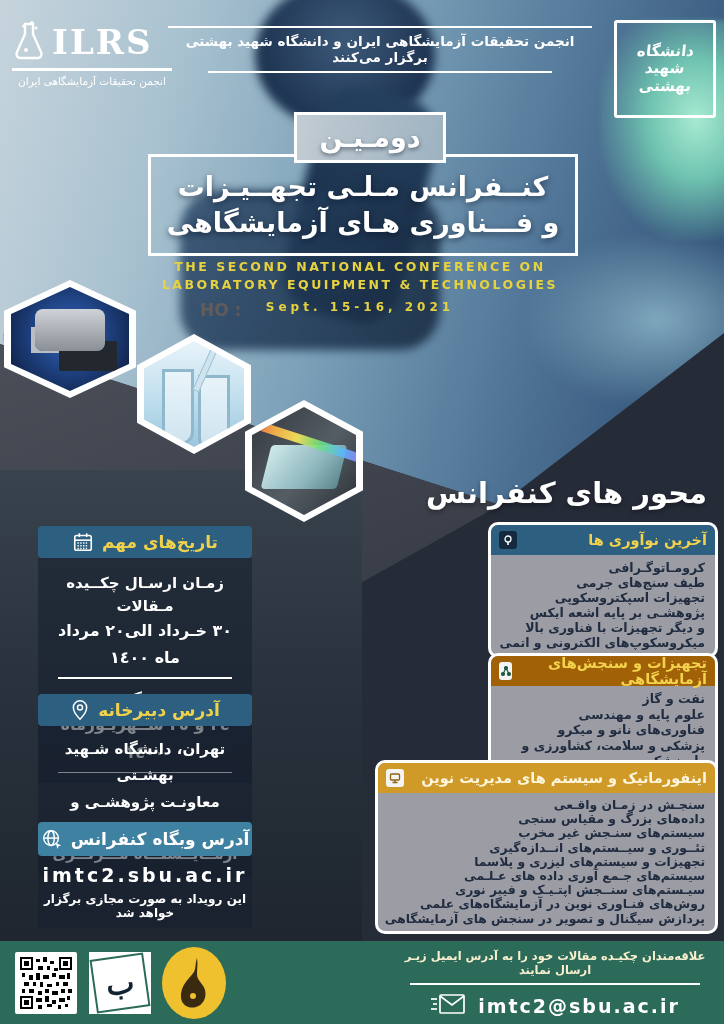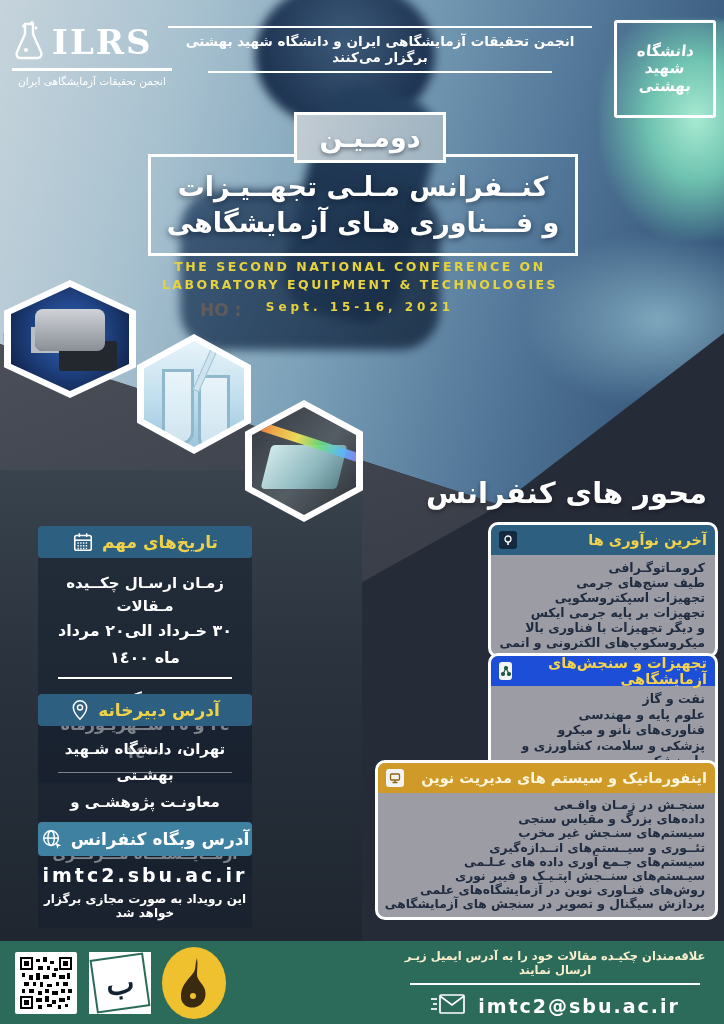--- a/index.html
+++ b/index.html
@@ -89,21 +89,21 @@
 
   
   .topics-title{right:17px;top:476px;width:330px;text-align:right;direction:rtl;color:#fff;
     font-size:29px;font-weight:bold;z-index:7;text-shadow:0 2px 5px rgba(0,0,0,.4);}
   .tbox{position:absolute;border:3px solid #fff;border-radius:10px;overflow:hidden;z-index:7;background:#9c9ca4;}
   .tbox-h{height:30px;display:flex;align-items:center;gap:7px;padding:0 8px;direction:rtl;
     color:#f3d24c;font-weight:bold;font-size:14.5px;}
   .tbox-h .ticon{order:2;margin-right:auto;}
   .tbox-h .ttext{order:1;}
   .th-blue{background:#2d6080;}
-  .th-green{background:#1d4ed8;}
+  .th-green{background:#a16207;}
   .th-gold{background:#cf9a28;color:#fff6dd;}
   .ticon{width:18px;height:18px;border-radius:3px;background:#f4f4f4;display:flex;align-items:center;justify-content:center;}
   .th-blue .ticon{background:#14293e;}
   .tbox-body{padding:5px 10px 5px 0;direction:rtl;text-align:right;color:#202c40;font-weight:bold;}
   .t1 .tbox-body{font-size:12.5px;line-height:15px;}
   .t2 .tbox-body{font-size:12.5px;line-height:15.5px;}
   .t3 .tbox-body{font-size:12.3px;line-height:14.2px;}
   .tbox1{left:488px;top:522px;width:224px;}
   .tbox2{left:488px;top:653px;width:224px;}
   .tbox3{left:375px;top:760px;width:337px;}
@@ -273,21 +273,21 @@
         <svg width="12" height="12" viewBox="0 0 12 12">
             <circle cx="6" cy="5" r="3" fill="none" stroke="#fff" stroke-width="1.3"></circle>
             <line x1="6" y1="8" x2="6" y2="11" stroke="#fff" stroke-width="1.6"></line>
           </svg>
       </span>
     </div>
     <div class="tbox-body">
       <div>کرومـاتوگـرافی</div>
       <div>طیف سنج‌های جرمی</div>
       <div>تجهیزات اسپکتروسکوپی</div>
-      <div>تجهیزات بر پایه جرمی ایکس</div>
+      <div>پژوهشـی بر پایه اشعه ایکس</div>
       <div>و دیگر تجهیزات با فناوری بالا</div>
       <div>میکروسکوپ‌های الکترونی و اتمی</div>
     </div>
   </div>
 
   <div class="tbox tbox2 t2">
     <div class="tbox-h th-green">
       <span class="ttext">تجهیزات و سنجش‌های آزمایشگاهی</span>
       <span class="ticon">
         <svg width="12" height="12" viewBox="0 0 12 12" stroke="#1e5a42" stroke-width="1.2" fill="#1e5a42">
@@ -316,20 +316,21 @@
             <line x1="6" y1="8" x2="6" y2="10.5"></line>
             <line x1="3.5" y1="10.5" x2="8.5" y2="10.5"></line>
         </svg>
       </span>
     </div>
     <div class="tbox-body">
       <div>سنجـش در زمـان واقـعی</div>
       <div>داده‌های بزرگ و مقیاس سنجی</div>
       <div>سیستم‌های سنـجش غیر مخرب</div>
       <div>تئــوری و سیــستم‌های انــدازه‌گیری</div>
+      <div>تجهیزات و سیستم‌های لیزری و پلاسما</div>
       <div>سیستم‌های جـمع آوری داده های عـلـمی</div>
       <div>سیـستم‌های سنــجش اپتـیـک و فیبر نوری</div>
       <div>روش‌های فنـاوری نوین در آزمایشگاه‌های علمی</div>
       <div>پردازش سیگنال و تصویر در سنجش های آزمایشگاهی</div>
     </div>
   </div>
 
   <div class="abs footer">
     <div class="qr">
       <svg width="52" height="52" viewBox="0 0 29 29" shape-rendering="crispEdges">

